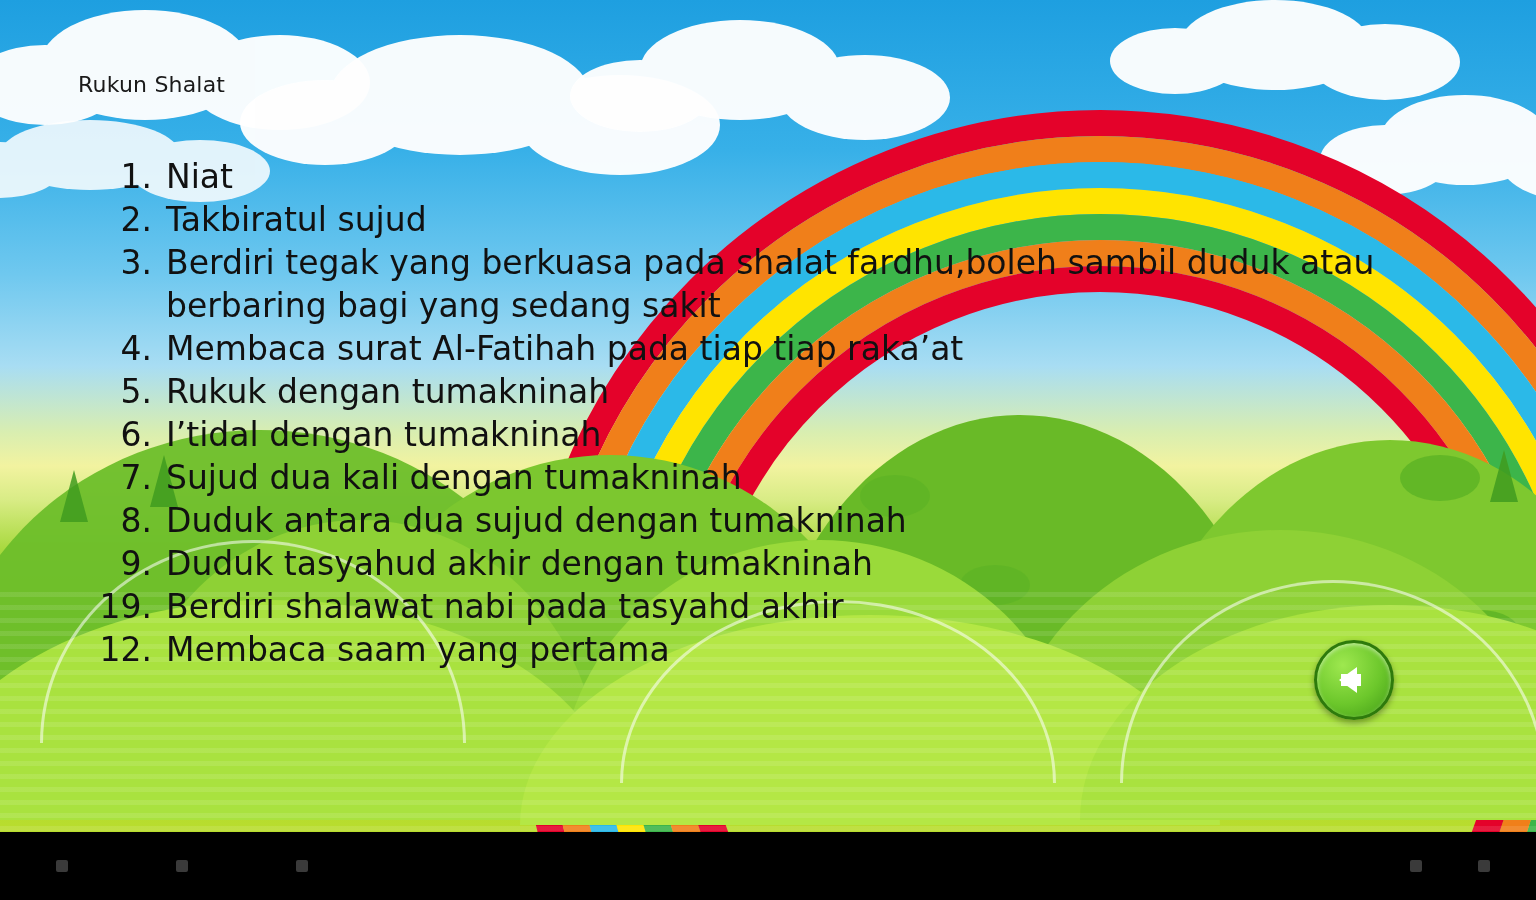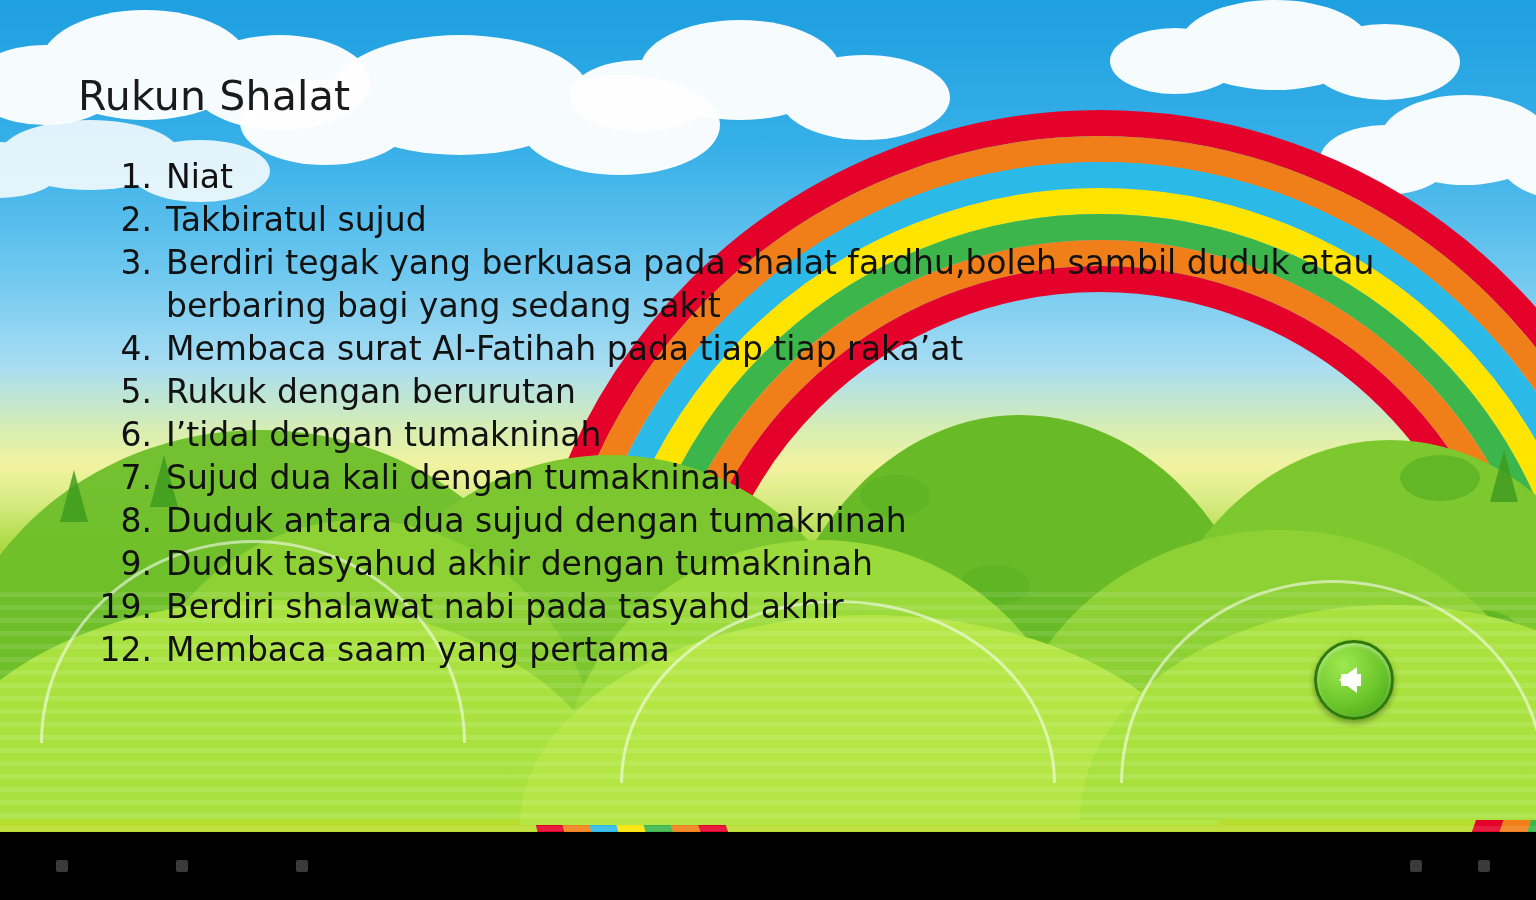--- a/index.html
+++ b/index.html
@@ -180,21 +180,21 @@
     background:#5fb526;
     border-radius:50%;
     opacity:.9;
   }
 
   
   .title {
     position: absolute;
     left: 78px;
     top: 72px;
-    font-size: 41px;
+    font-size: 22px;
     color: #1a1a1a;
     font-family: "DejaVu Sans", sans-serif;
     letter-spacing: .2px;
   }
 
   ol.rukun-list {
     position: absolute;
     left: 92px;
     top: 155px;
     width: 1430px;
@@ -347,21 +347,21 @@
         <li>
           <span class="num">3.</span>
           <span class="txt">Berdiri tegak yang berkuasa pada shalat fardhu,boleh sambil duduk atau berbaring bagi yang sedang sakit</span>
         </li>
         <li>
           <span class="num">4.</span>
           <span class="txt">Membaca surat Al-Fatihah pada tiap tiap raka’at</span>
         </li>
         <li>
           <span class="num">5.</span>
-          <span class="txt">Rukuk dengan berurutan</span>
+          <span class="txt">Rukuk dengan tumakninah</span>
         </li>
         <li>
           <span class="num">6.</span>
           <span class="txt">I’tidal dengan tumakninah</span>
         </li>
         <li>
           <span class="num">7.</span>
           <span class="txt">Sujud dua kali dengan tumakninah</span>
         </li>
         <li>

